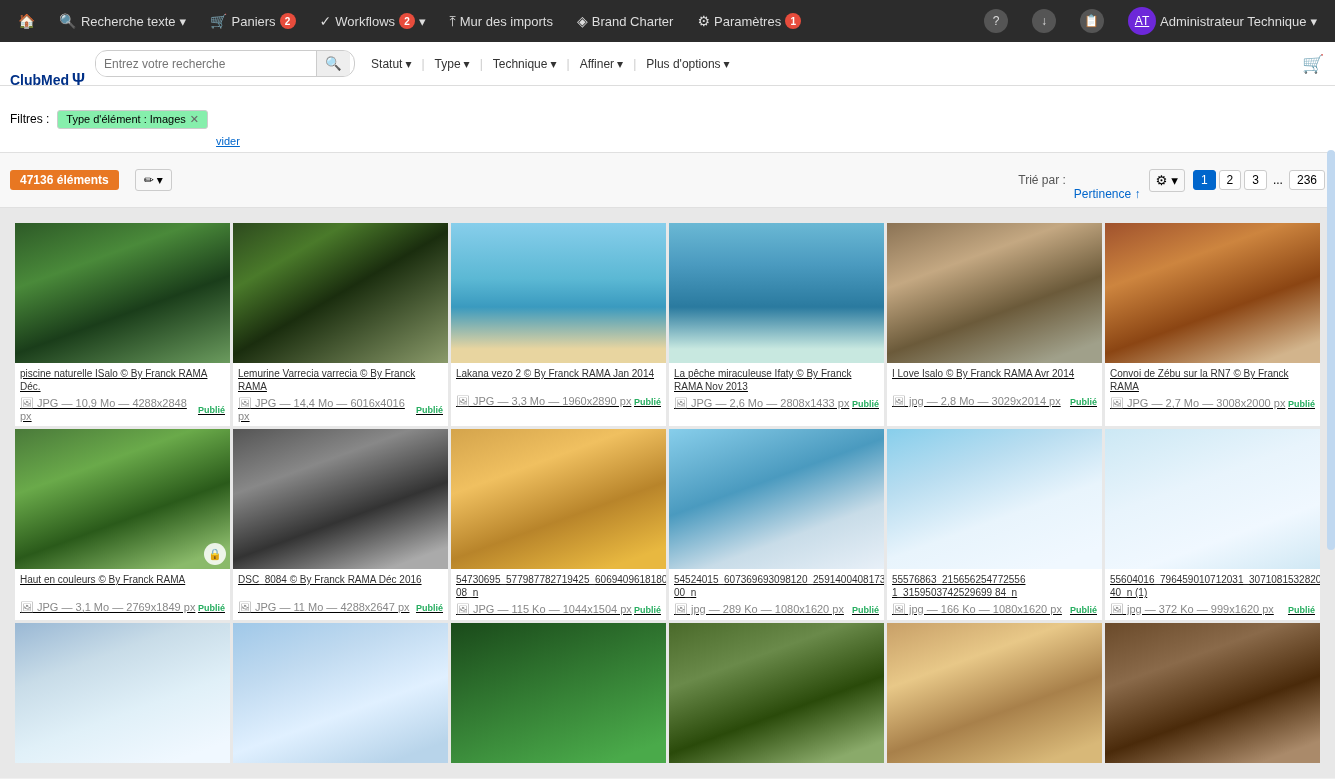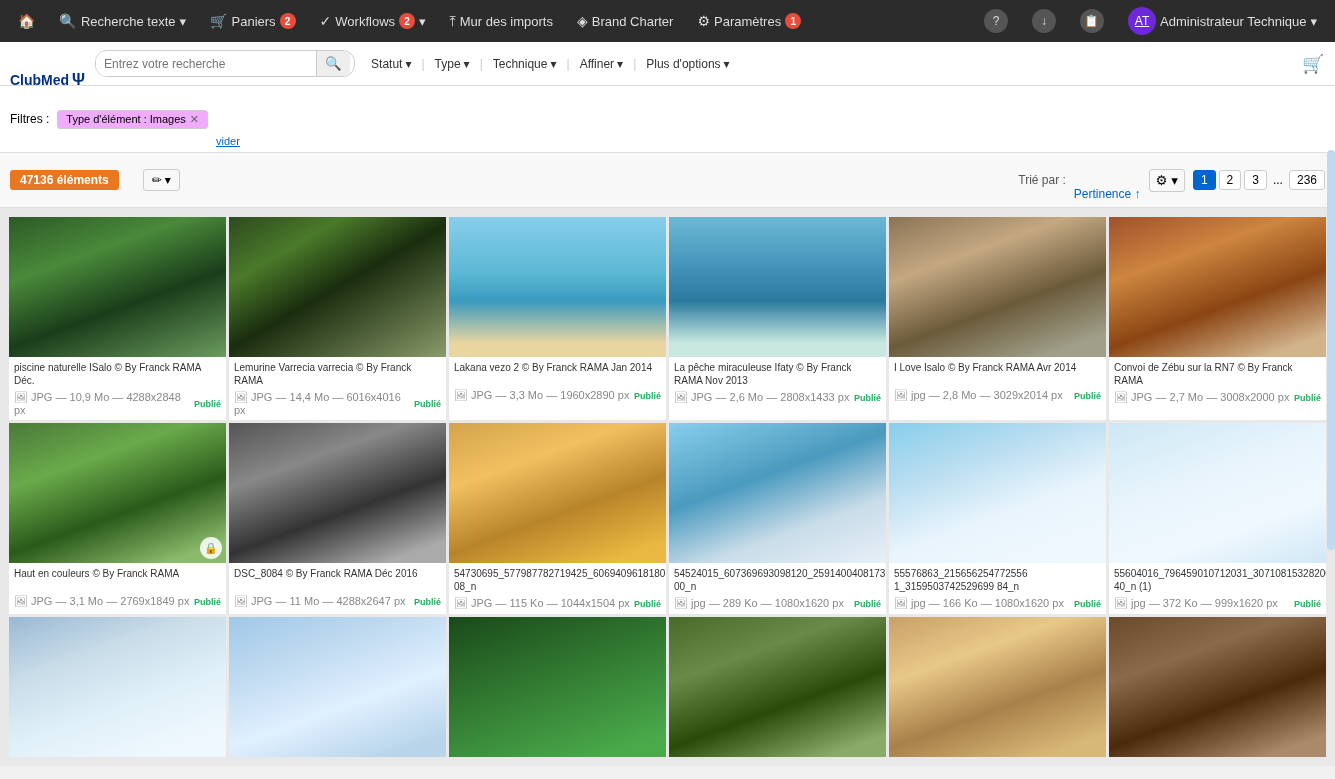--- a/index.html
+++ b/index.html
@@ -92,38 +92,38 @@
     .filters-row {
       background: #fff;
       border-bottom: 1px solid #e0e0e0;
       padding: 5px 10px;
       display: flex;
       align-items: center;
       gap: 8px;
       font-size: 12px;
     }
     .filter-tag {
-      background: #f0abfc;
+      background: #86efac;
       border: 1px solid #ccc;
       border-radius: 3px;
       padding: 2px 8px;
       display: flex; align-items: center; gap: 4px;
       font-size: 11px;
     }
     .filter-tag .close { cursor: pointer; color: #666; }
     .vider-link { color: #0066cc; cursor: pointer; text-decoration: underline; font-size: 11px; margin-top: 44px; }
 
     
     .toolbar-row {
       background: #f8f8f8;
       border-bottom: 1px solid #e0e0e0;
       padding: 6px 10px;
       display: flex;
       align-items: center;
-      gap: 24px;
+      gap: 16px;
     }
     .count-badge {
       background: #e87722;
       color: #fff;
       border-radius: 3px;
       padding: 3px 10px;
       font-size: 12px;
       font-weight: bold;
     }
     .edit-btn {
@@ -141,22 +141,23 @@
       padding: 2px 7px; cursor: pointer; font-size: 12px;
       background: #fff;
     }
     .page-btn.active { background: #0066cc; color: #fff; border-color: #0066cc; }
 
     
     .image-grid {
       display: grid;
       grid-template-columns: repeat(6, 1fr);
       gap: 3px;
-      padding: 9px;
+      padding: 15px;
       background: #e8e8e8;
+      text-decoration: underline;
     }
     .image-card {
       background: #fff;
       overflow: hidden;
       cursor: pointer;
     }
     .image-thumb {
       width: 100%;
       height: 140px;
       overflow: hidden;

